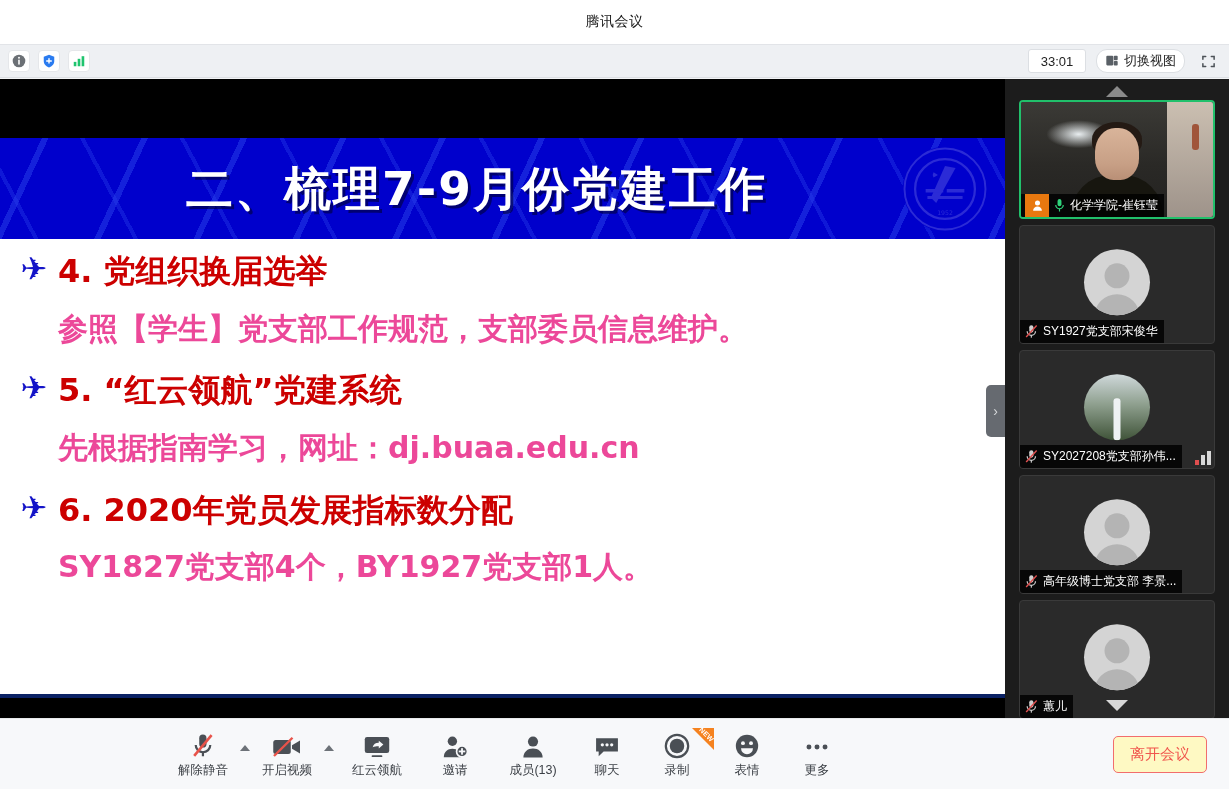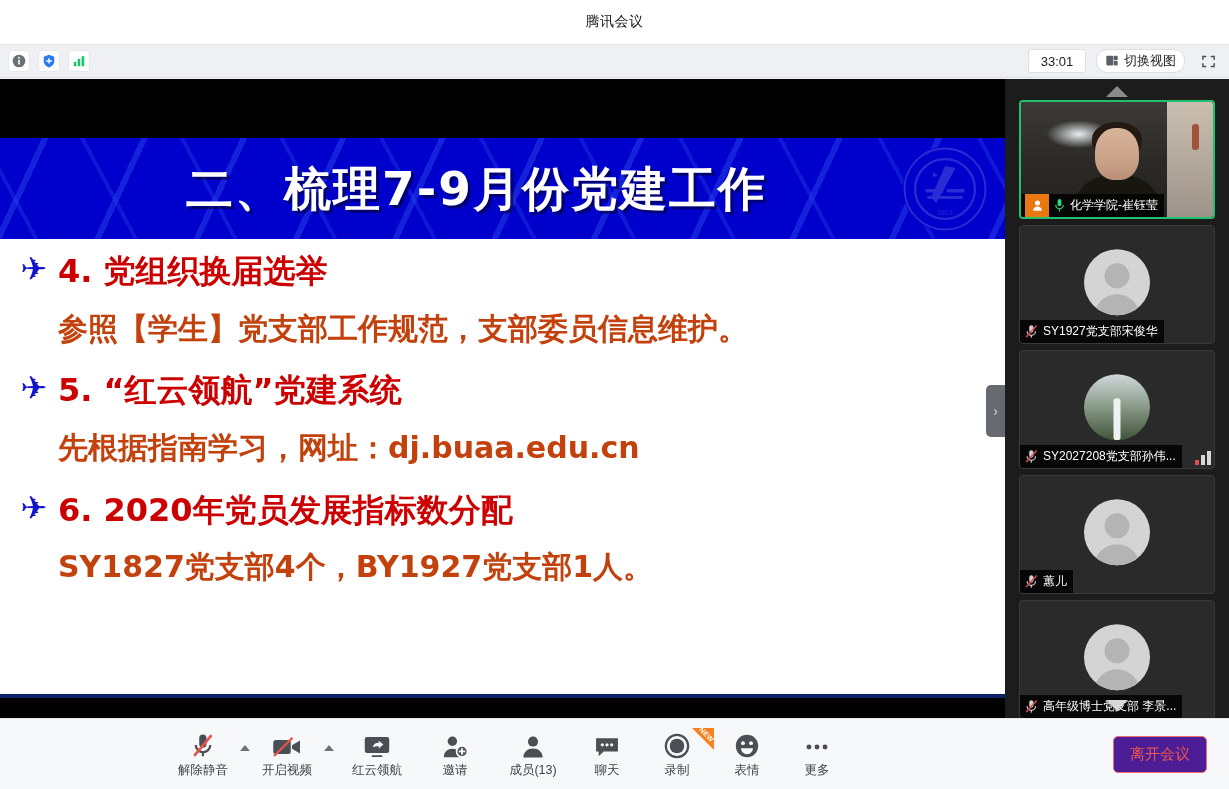--- a/index.html
+++ b/index.html
@@ -120,21 +120,21 @@
     margin-right:4px; width:40px; flex:0 0 40px;
     text-align:center;
     font-family:"DejaVu Sans",sans-serif;
   }
   .sl-head{
     color:#CC0000; font-weight:bold; font-size:32px;
     line-height:1.15; white-space:nowrap;
     font-family:"DejaVu Sans","Liberation Sans",sans-serif;
   }
   .sl-sub{
-    color:#c2410c; font-weight:bold; font-size:30px;
+    color:#ec4899; font-weight:bold; font-size:30px;
     line-height:1.15; white-space:nowrap;
     padding-left:44px;
     font-family:"DejaVu Sans","Liberation Sans",sans-serif;
   }
   .gap-a{ height:22px; }
   .gap-b{ height:26px; }
 
   
   #panel-handle{
     position:absolute; right:0; top:306px;
@@ -291,21 +291,21 @@
   }
   #new-ribbon b{
     position:absolute;left:-16px;top:-19px;
     color:#fff;font-size:7px;font-weight:bold;
     transform:rotate(45deg);letter-spacing:.3px;
   }
   #leave-btn{
     position:absolute;right:22px;top:17px;
     width:94px;height:37px;
     border:1px solid #f26d6d;border-radius:5px;
-    background:#4c1d95;color:#f0564e;
+    background:#fef9c3;color:#f0564e;
     font-size:15px;
     display:flex;align-items:center;justify-content:center;
     cursor:pointer;
     font-family:"DejaVu Sans","Liberation Sans",sans-serif;
   }
 </style>
 </head>
 <body>
 
 <div id="titlebar">
@@ -491,37 +491,37 @@
           <div class="head"></div>
             <div class="body"></div>
         </div>
         <div class="namebar">
           <svg width="15" height="15" viewBox="0 0 18 18">
             <rect x="6.3" y="1.4" width="5" height="9" rx="2.5" fill="#cfcfcf"></rect>
             <path d="M3.8 8.6a5 5 0 0 0 10 0" fill="none" stroke="#cfcfcf" stroke-width="1.5"></path>
             <rect x="8.1" y="13.2" width="1.4" height="3.2" fill="#cfcfcf"></rect>
             <line x1="2.6" y1="15.6" x2="15.2" y2="1.8" stroke="#e04f4f" stroke-width="1.7"></line>
           </svg>
-          <div class="nm">蕙儿</div>
+          <div class="nm">高年级博士党支部 李景...</div>
         </div>
       </div>
 
       <div class="tile">
         <div class="avatar-circle">
           <div class="head"></div>
             <div class="body"></div>
         </div>
         <div class="namebar">
           <svg width="15" height="15" viewBox="0 0 18 18">
             <rect x="6.3" y="1.4" width="5" height="9" rx="2.5" fill="#cfcfcf"></rect>
             <path d="M3.8 8.6a5 5 0 0 0 10 0" fill="none" stroke="#cfcfcf" stroke-width="1.5"></path>
             <rect x="8.1" y="13.2" width="1.4" height="3.2" fill="#cfcfcf"></rect>
             <line x1="2.6" y1="15.6" x2="15.2" y2="1.8" stroke="#e04f4f" stroke-width="1.7"></line>
           </svg>
-          <div class="nm">高年级博士党支部 李景...</div>
+          <div class="nm">蕙儿</div>
         </div>
       </div>
 
     </div>
 
     <div class="scroll-arrow" style="position:absolute;bottom:4px;left:0;">
       <div class="tri-dn"></div>
     </div>
   </div>
 </div>

